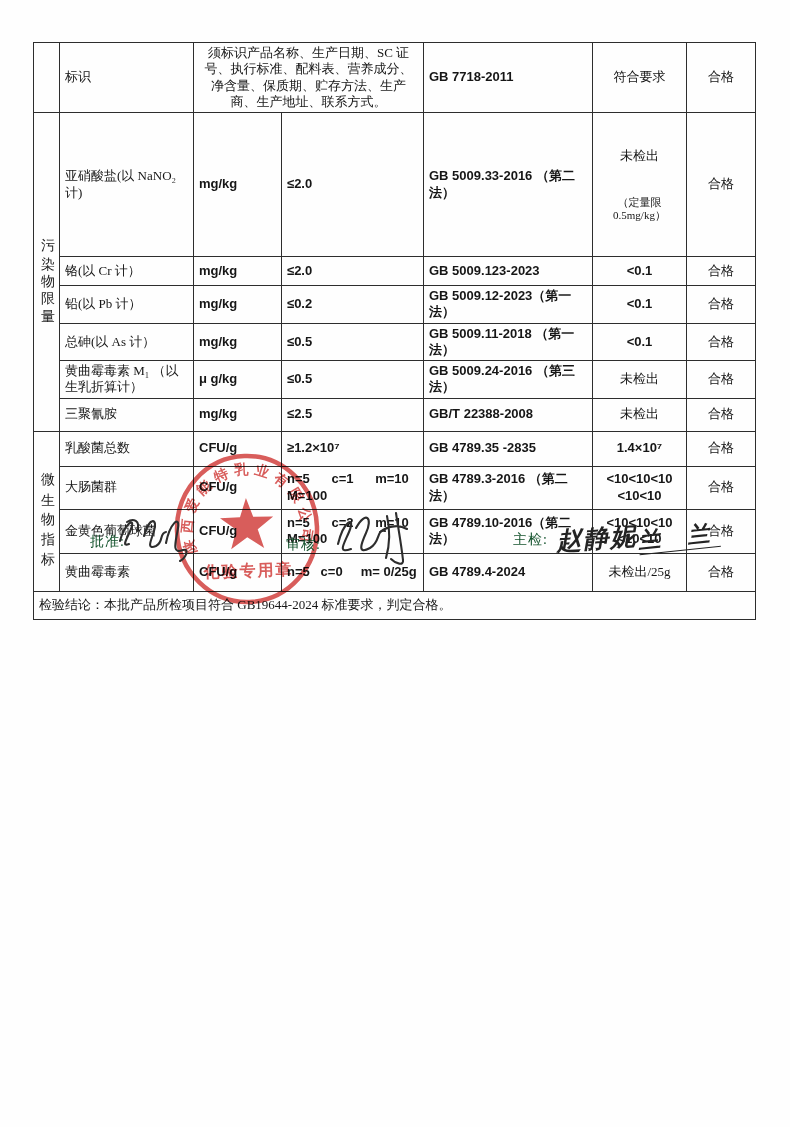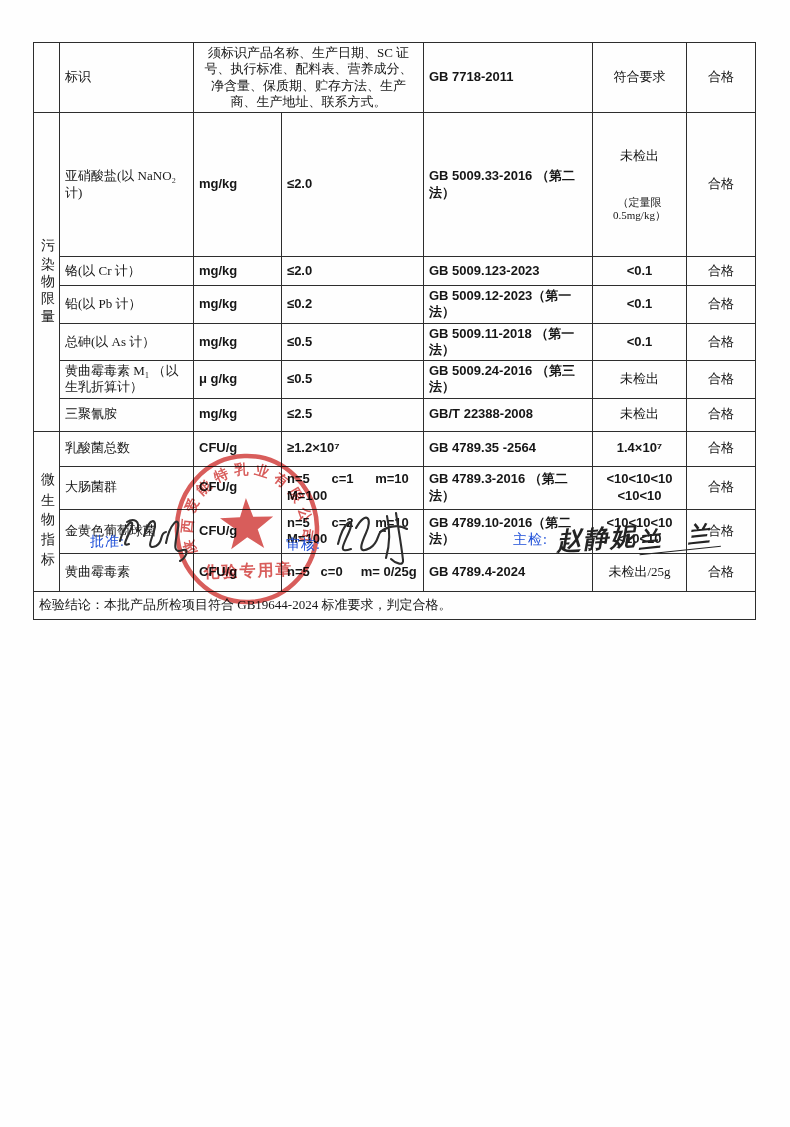--- a/index.html
+++ b/index.html
@@ -43,21 +43,21 @@
   .stamp-arc-text{
     font-size:14px;letter-spacing:5.5px;fill:#d6504e;
     font-weight:600;font-family:"Liberation Serif","DejaVu Serif",serif;
   }
   .stamp-caption{
     font-size:16px;letter-spacing:2px;fill:#d6504e;font-weight:700;
     font-family:"Liberation Serif","DejaVu Serif",serif;
   }
   
   .sig-label{
-    position:absolute;font-size:14px;color:#1d4ed8;letter-spacing:1px;
+    position:absolute;font-size:14px;color:#14532d;letter-spacing:1px;
   }
   .scribble{position:absolute;}
   .scribble path{fill:none;stroke:#2d2d2d;stroke-width:2.1;
     stroke-linecap:round;stroke-linejoin:round;}
   .handwriting{
     position:absolute;font-family:"DejaVu Serif","Liberation Serif",serif;
     font-style:italic;font-weight:700;color:#232323;
   }
   .hw-main{font-size:25px;transform:rotate(-4deg);letter-spacing:2px;}
   .hw-second{
@@ -146,21 +146,21 @@
         <td class="c-verdict">合格</td>
       </tr>
 
       <tr style="height:35px">
         <td class="c-group" rowspan="4">
           <div class="vtext micro">微生物指标</div>
         </td>
         <td class="c-item">乳酸菌总数</td>
         <td class="latin">CFU/g</td>
         <td class="c-limit latin">≥1.2×10⁷</td>
-        <td class="latin">GB 4789.35 -2564</td>
+        <td class="latin">GB 4789.35 -2835</td>
         <td class="c-result latin">1.4×10⁷</td>
         <td class="c-verdict">合格</td>
       </tr>
       <tr style="height:43px">
         <td class="c-item">大肠菌群</td>
         <td class="latin">CFU/g</td>
         <td class="c-limit latin">n=5      c=1      m=10
 M=100</td>
         <td class="latin">GB 4789.3-2016 （第二法）</td>
         <td class="c-result latin">&lt;10&lt;10&lt;10

